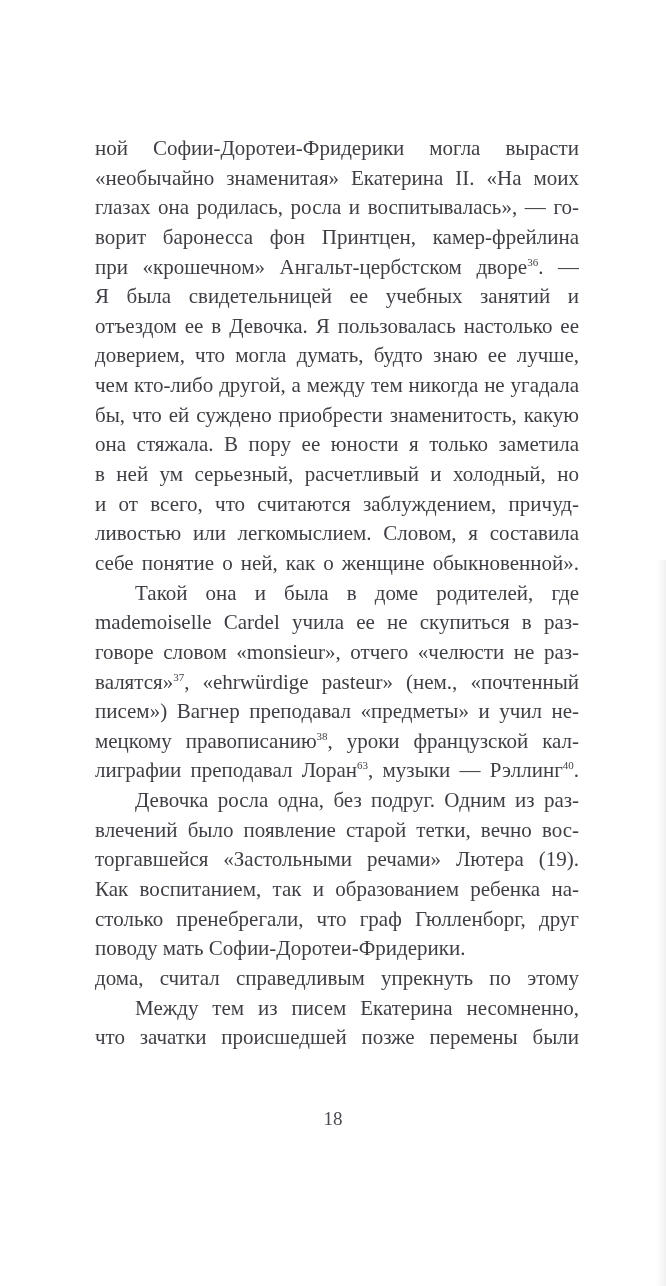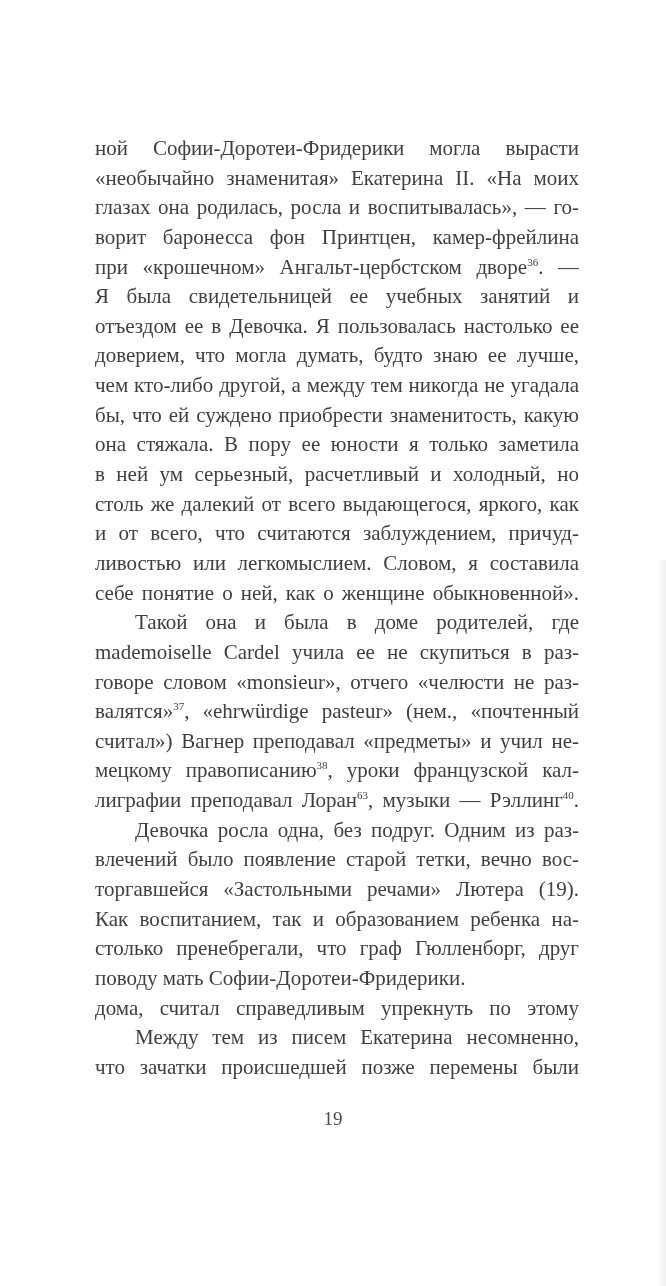--- a/index.html
+++ b/index.html
@@ -58,43 +58,42 @@
         <div class="line">глазах она родилась, росла и воспитывалась», — го-</div>
         <div class="line">ворит баронесса фон Принтцен, камер-фрейлина</div>
         <div class="line">при «крошечном» Ангальт-цербстском дворе<sup>36</sup>. —</div>
         <div class="line">Я была свидетельницей ее учебных занятий и</div>
         <div class="line">отъездом ее в Девочка. Я пользовалась настолько ее</div>
         <div class="line">доверием, что могла думать, будто знаю ее лучше,</div>
         <div class="line">чем кто-либо другой, а между тем никогда не угадала</div>
         <div class="line">бы, что ей суждено приобрести знаменитость, какую</div>
         <div class="line">она стяжала. В пору ее юности я только заметила</div>
         <div class="line">в ней ум серьезный, расчетливый и холодный, но</div>
-        <div class="line">столь же далекий от всего выдающегося, яркого, как</div>
         <div class="line">и от всего, что считаются заблуждением, причуд-</div>
         <div class="line">ливостью или легкомыслием. Словом, я составила</div>
         <div class="line">себе понятие о ней, как о женщине обыкновенной».</div>
       </div>
       <div class="para">
         <div class="line indent">Такой она и была в доме родителей, где</div>
         <div class="line">mademoiselle Cardel учила ее не скупиться в раз-</div>
         <div class="line">говоре словом «monsieur», отчего «челюсти не раз-</div>
         <div class="line">валятся»<sup>37</sup>, «ehrwürdige pasteur» (нем., «почтенный</div>
-        <div class="line">считал») Вагнер преподавал «предметы» и учил не-</div>
+        <div class="line">писем») Вагнер преподавал «предметы» и учил не-</div>
         <div class="line">мецкому правописанию<sup>38</sup>, уроки французской кал-</div>
         <div class="line">лиграфии преподавал Лоран<sup>63</sup>, музыки — Рэллинг<sup>40</sup>.</div>
       </div>
       <div class="para">
         <div class="line indent">Девочка росла одна, без подруг. Одним из раз-</div>
         <div class="line">влечений было появление старой тетки, вечно вос-</div>
         <div class="line">торгавшейся «Застольными речами» Лютера (19).</div>
         <div class="line">Как воспитанием, так и образованием ребенка на-</div>
         <div class="line">столько пренебрегали, что граф Гюлленборг, друг</div>
         <div class="line left">поводу мать Софии-Доротеи-Фридерики.</div>
         <div class="line">дома, считал справедливым упрекнуть по этому</div>
       </div>
       <div class="para">
         <div class="line indent">Между тем из писем Екатерина несомненно,</div>
         <div class="line">что зачатки происшедшей позже перемены были</div>
       </div>
     </div>
-  <div class="pagenum">19</div>
+  <div class="pagenum">18</div>
   <div class="page-edge"></div>
 </div>
 
 </body></html>

